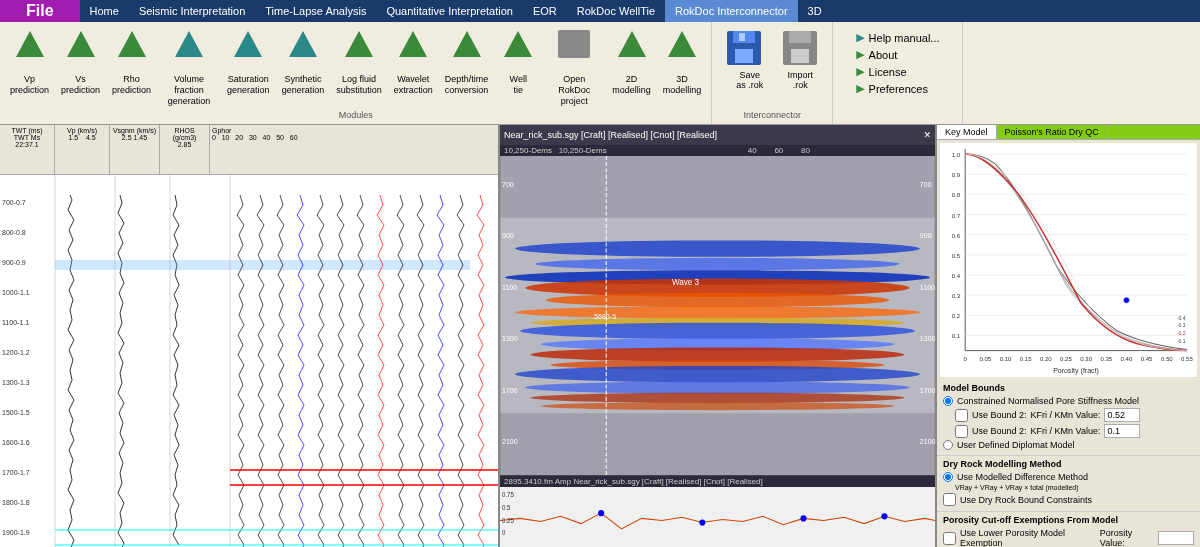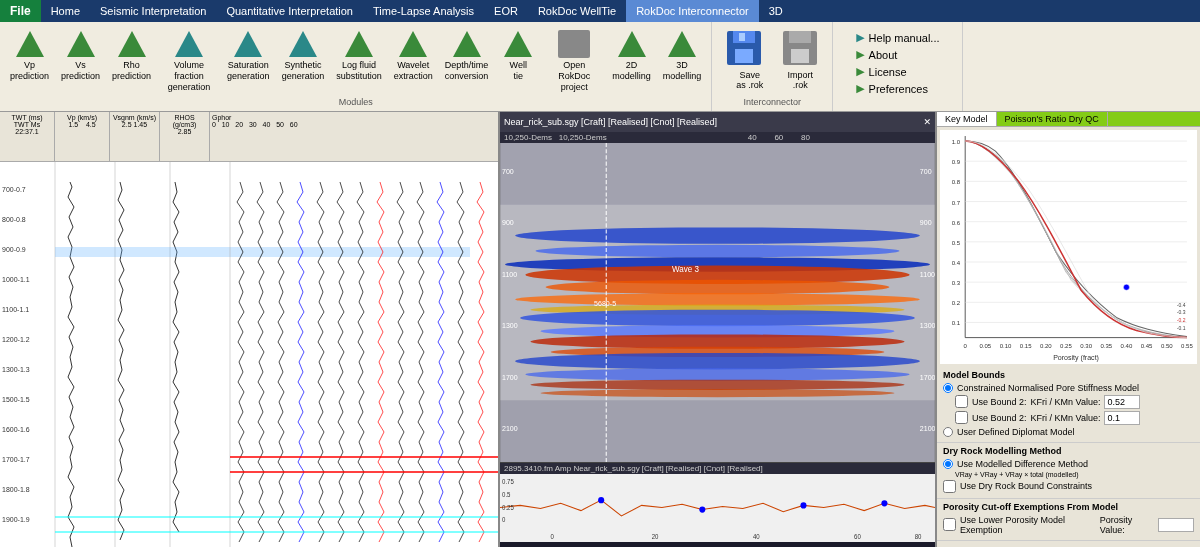--- a/index.html
+++ b/index.html
@@ -3,21 +3,21 @@
   <meta charset="utf-8">
   <style>
     * { margin: 0; padding: 0; box-sizing: border-box; }
     body { width: 1200px; height: 547px; overflow: hidden; font-family: Arial, sans-serif; font-size: 11px; background: #d4d0c8; }
 
     
     .menu-bar {
       display: flex; align-items: center; background: #1a3a6b; height: 22px;
     }
     .menu-bar .file-btn {
-      background: #15803d; color: white; padding: 2px 10px; font-weight: bold; font-size: 12px; height: 22px; display: flex; align-items: center; cursor: pointer;
+      background: #a21caf; color: white; padding: 2px 26px; font-weight: bold; font-size: 16px; height: 22px; display: flex; align-items: center; cursor: pointer;
     }
     .menu-item {
       color: white; padding: 2px 10px; font-size: 11px; cursor: pointer; height: 22px; display: flex; align-items: center;
     }
     .menu-item.active { background: #5a8ad4; }
 
     
     .ribbon {
       background: #f0ece0; border-bottom: 1px solid #999; display: flex; align-items: stretch; min-height: 90px;
     }
@@ -30,21 +30,21 @@
     .ribbon-items {
       display: flex; gap: 4px; align-items: flex-start;
     }
     .ribbon-btn {
       display: flex; flex-direction: column; align-items: center; cursor: pointer; padding: 2px 4px; border-radius: 2px; min-width: 44px;
     }
     .ribbon-btn .icon {
       width: 32px; height: 32px; display: flex; align-items: center; justify-content: center;
     }
     .ribbon-btn .label {
-      font-size: 9px; text-align: center; line-height: 1.2; margin-top: 0; max-width: 52px; word-wrap: break-word;
+      font-size: 9px; text-align: center; line-height: 1.2; margin-top: 14px; max-width: 52px; word-wrap: break-word;
     }
     .ribbon-btn-large {
       display: flex; flex-direction: column; align-items: center; cursor: pointer; padding: 2px 6px; min-width: 50px;
     }
     .ribbon-btn-large .icon { width: 40px; height: 40px; display: flex; align-items: center; justify-content: center; }
     .ribbon-btn-large .label { font-size: 9px; text-align: center; margin-top: 2px; }
 
     
     .side-menu-item {
       display: flex; align-items: center; gap: 4px; cursor: pointer; padding: 1px 4px;
@@ -90,22 +90,22 @@
     }
     .tab.active { background: white; }
   </style>
 </head>
 <body>
 
 <div class="menu-bar">
   <div class="file-btn">File</div>
   <div class="menu-item">Home</div>
   <div class="menu-item">Seismic Interpretation</div>
+  <div class="menu-item">Time-Lapse Analysis</div>
   <div class="menu-item">Quantitative Interpretation</div>
-  <div class="menu-item">Time-Lapse Analysis</div>
   <div class="menu-item">EOR</div>
   <div class="menu-item">RokDoc WellTie</div>
   <div class="menu-item active">RokDoc Interconnector</div>
   <div class="menu-item">3D</div>
 </div>
 
 <div class="ribbon">
 
   <div class="ribbon-group">
     <div class="ribbon-items">

